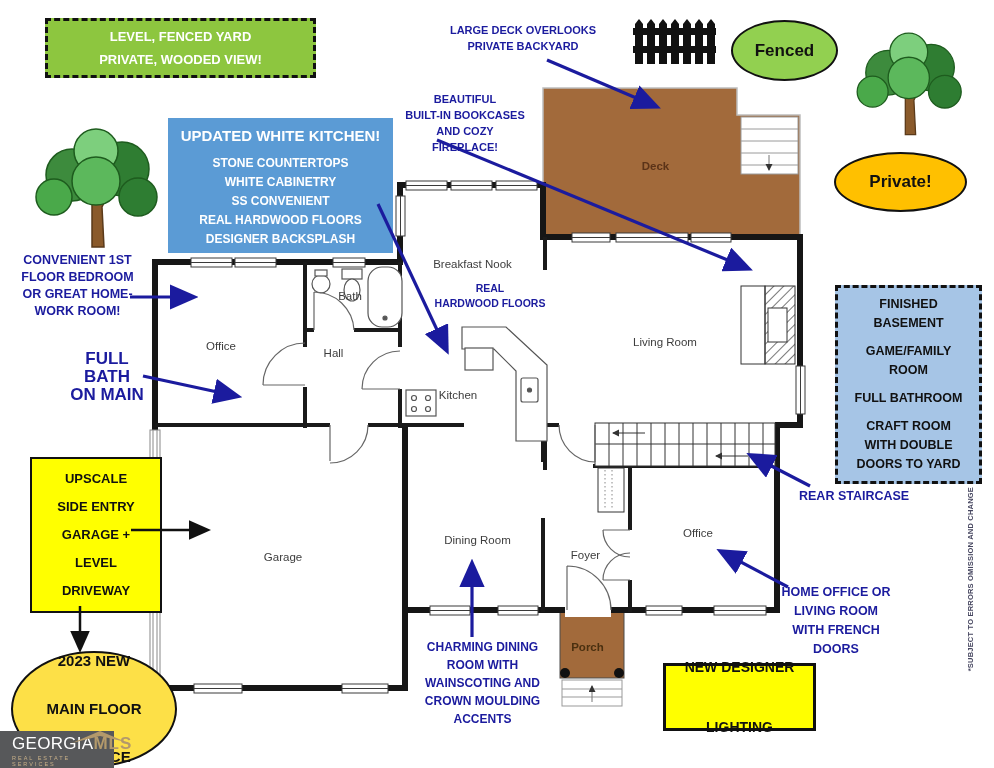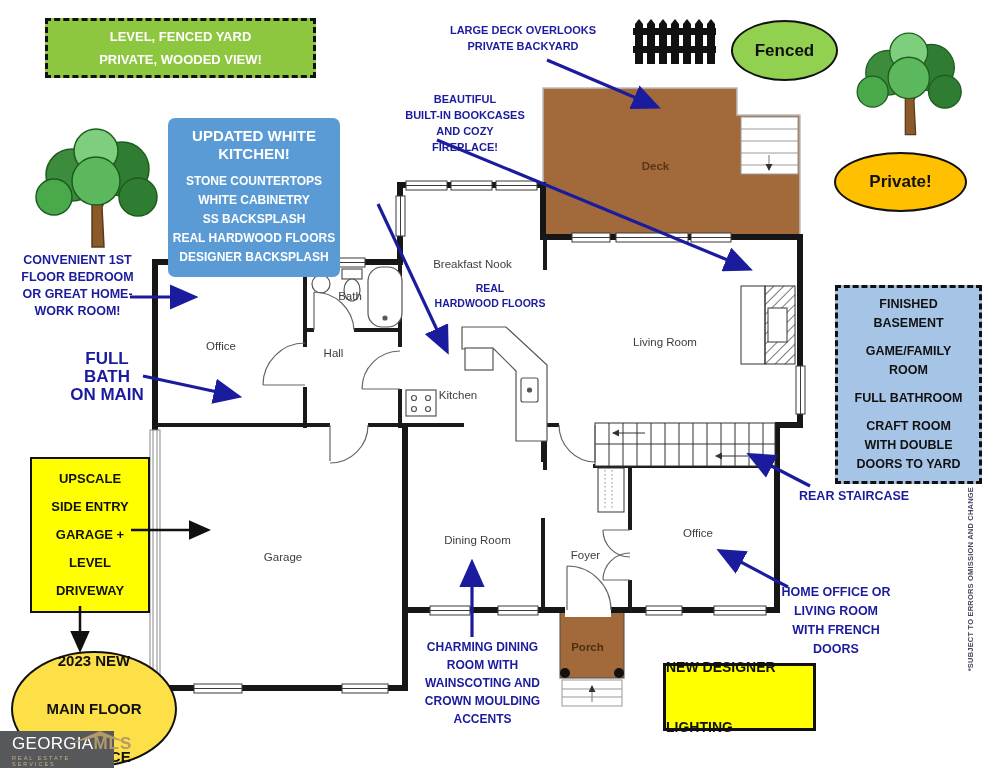--- a/index.html
+++ b/index.html
@@ -6,41 +6,41 @@
   #canvas{position:relative;width:994px;height:768px;background:#ffffff;overflow:hidden;
           font-family:"Liberation Sans",sans-serif;}
   svg{display:block;}
   .layer{position:absolute;left:0;top:0;}
   .abs{position:absolute;}
   .note{position:absolute;color:#1b1b9e;font-weight:700;text-align:center;}
   .room-label{position:absolute;color:#3d3d3d;font-size:11.5px;text-align:center;z-index:2;}
   
   .yard-box{left:45px;top:18px;width:233px;padding:4px 16px;background:#8dc63f;border:3px dashed #111;
             color:#fff;font-weight:700;font-size:13px;line-height:23px;text-align:center;z-index:3;}
-  .kitchen-box{left:168px;top:118px;width:172px;padding:9px 0 10px;background:#5b9bd5;color:#fff;
-            font-weight:700;text-align:center;z-index:3;border-radius:7px;}
+  .kitchen-box{left:168px;top:118px;width:225px;padding:9px 0 4px;background:#5b9bd5;color:#fff;
+            font-weight:700;text-align:center;z-index:3;}
   .kitchen-box .kb-title{font-size:15px;line-height:18px;margin-bottom:9px;}
   .kitchen-box .kb-line{font-size:12px;line-height:19px;}
   .deck-note{left:437px;top:22px;width:172px;font-size:11px;line-height:16px;z-index:3;}
   .fireplace-note{left:403px;top:91px;width:124px;font-size:11px;line-height:16px;z-index:3;}
   .oval{position:absolute;display:flex;flex-direction:column;align-items:center;justify-content:center;
         border:2.5px solid #111;border-radius:50%;font-weight:700;color:#111;text-align:center;z-index:3;}
   .fenced{left:731px;top:20px;width:103px;height:57px;background:#92d050;font-size:17px;}
   .private{left:834px;top:152px;width:129px;height:56px;background:#ffc000;font-size:17px;}
   .basement-box{left:835px;top:285px;width:133px;padding:7px 4px;background:#a6c5e6;border:3px dashed #111;
             color:#111;font-weight:700;font-size:12.5px;line-height:19px;text-align:center;z-index:3;}
   .basement-box .gap{margin-top:9px;}
   .bedroom-note{left:15px;top:252px;width:125px;font-size:12.5px;line-height:17px;z-index:3;}
   .bath-note{left:62px;top:350px;width:90px;font-size:17px;line-height:18px;z-index:3;}
-  .garage-box{left:30px;top:457px;width:100px;padding:6px 8px;background:#ffff00;border:2.5px solid #111;
+  .garage-box{left:30px;top:457px;width:100px;padding:6px 14px;background:#ffff00;border:2.5px solid #111;
             color:#111;font-weight:700;font-size:13px;line-height:28px;text-align:center;z-index:3;}
   .furnace-oval{left:11px;top:651px;width:162px;height:112px;background:#fde047;font-size:15px;line-height:26px;gap:22px;}
   .dining-note{left:420px;top:638px;width:125px;font-size:12px;line-height:18px;z-index:3;}
   .lighting-box{position:absolute;left:663px;top:663px;width:147px;height:62px;background:#ffff00;
-            border:3px solid #111;display:flex;flex-direction:column;align-items:flex-start;justify-content:center;
+            border:3px solid #111;display:flex;flex-direction:column;align-items:center;justify-content:center;
             color:#111;font-weight:700;font-size:14px;line-height:25px;z-index:3;gap:35px;}
   .staircase-note{left:799px;top:489px;font-size:12.5px;white-space:nowrap;z-index:3;}
   .office-note{left:780px;top:583px;width:112px;font-size:12.5px;line-height:19px;z-index:3;}
   .nook-floors{left:430px;top:281px;width:120px;font-size:10.5px;line-height:15px;z-index:3;}
   .disclaimer{position:absolute;left:966px;top:487px;writing-mode:vertical-rl;transform:rotate(180deg);
             font-size:7.5px;letter-spacing:.2px;color:#45455f;font-weight:700;z-index:3;}
   
   .logo{position:absolute;left:0;top:731px;width:114px;height:37px;background:#57585a;z-index:9;
         padding-left:12px;box-sizing:border-box;}
   .logo-row{position:relative;margin-top:3px;line-height:20px;white-space:nowrap;}
@@ -247,21 +247,21 @@
 
   <div class="abs yard-box">
     <div>LEVEL, FENCED YARD</div>
     <div>PRIVATE, WOODED VIEW!</div>
   </div>
 
   <div class="abs kitchen-box">
     <div class="kb-title">UPDATED WHITE KITCHEN!</div>
     <div class="kb-line">STONE COUNTERTOPS</div>
     <div class="kb-line">WHITE CABINETRY</div>
-    <div class="kb-line">SS BACKSPLASH</div>
+    <div class="kb-line">SS CONVENIENT</div>
     <div class="kb-line">REAL HARDWOOD FLOORS</div>
     <div class="kb-line">DESIGNER BACKSPLASH</div>
   </div>
 
   <div class="note deck-note">
     <div>LARGE DECK OVERLOOKS</div>
     <div>PRIVATE BACKYARD</div>
   </div>
 
   <div class="note fireplace-note">

